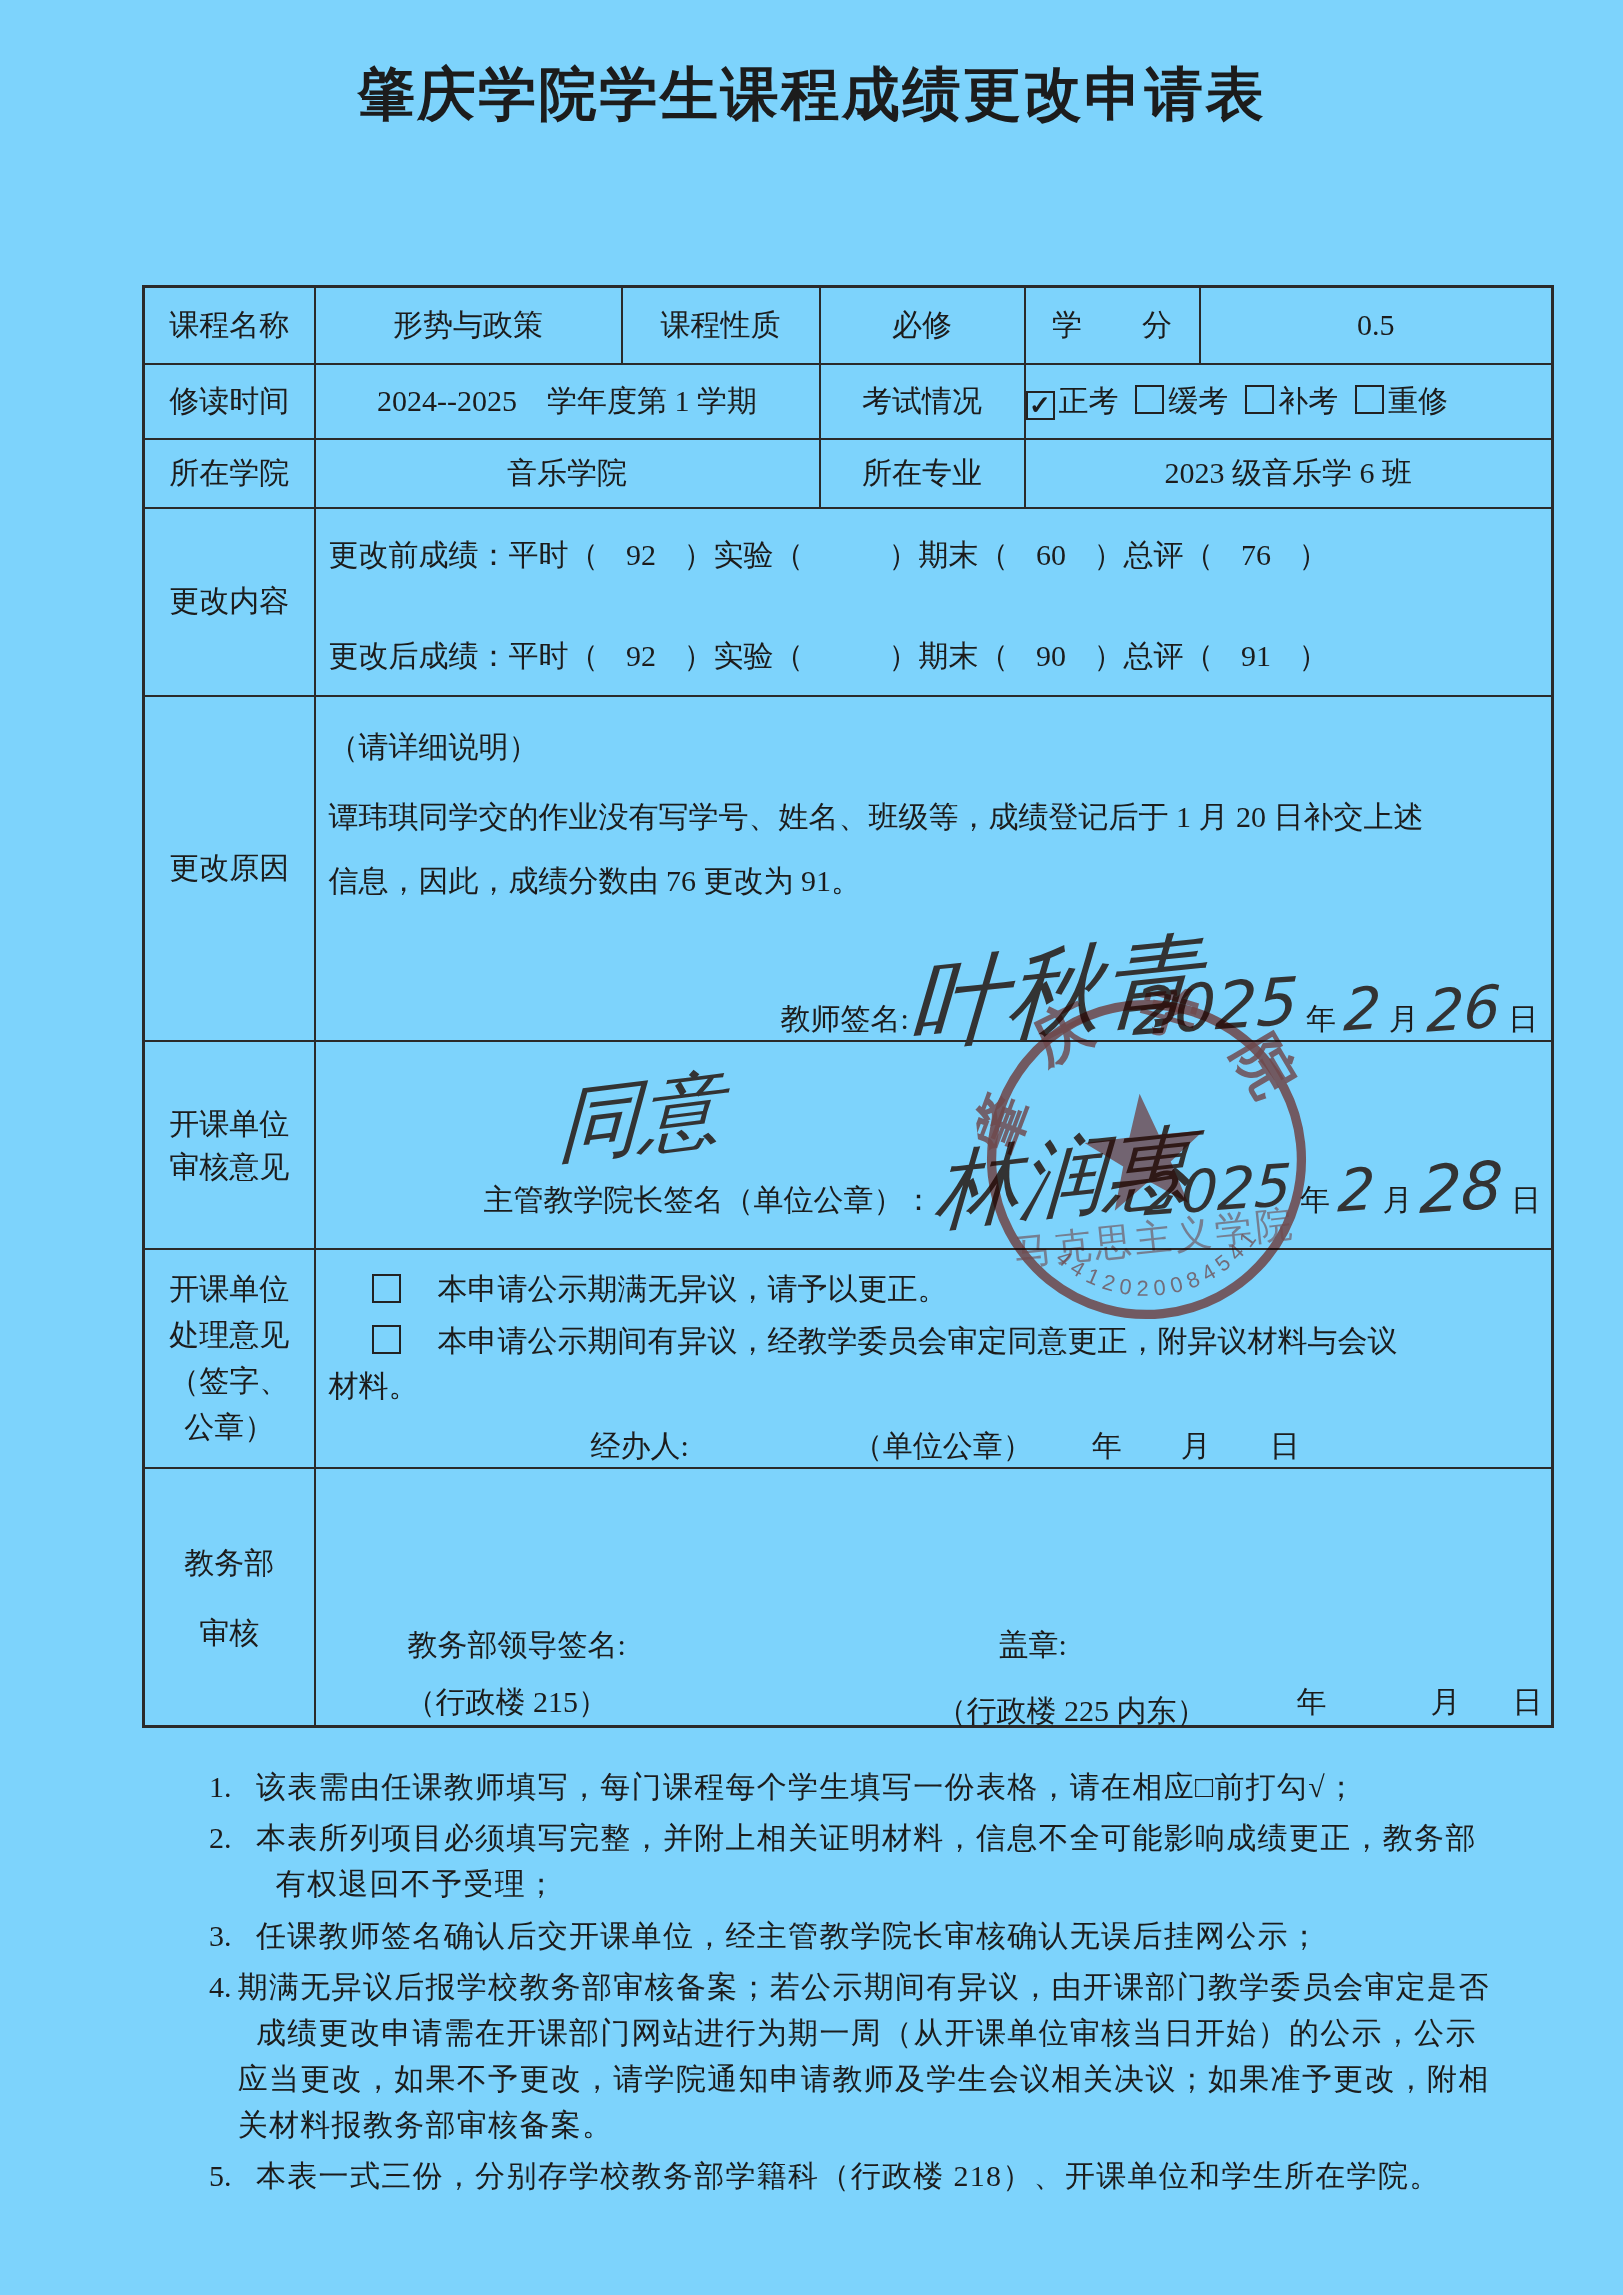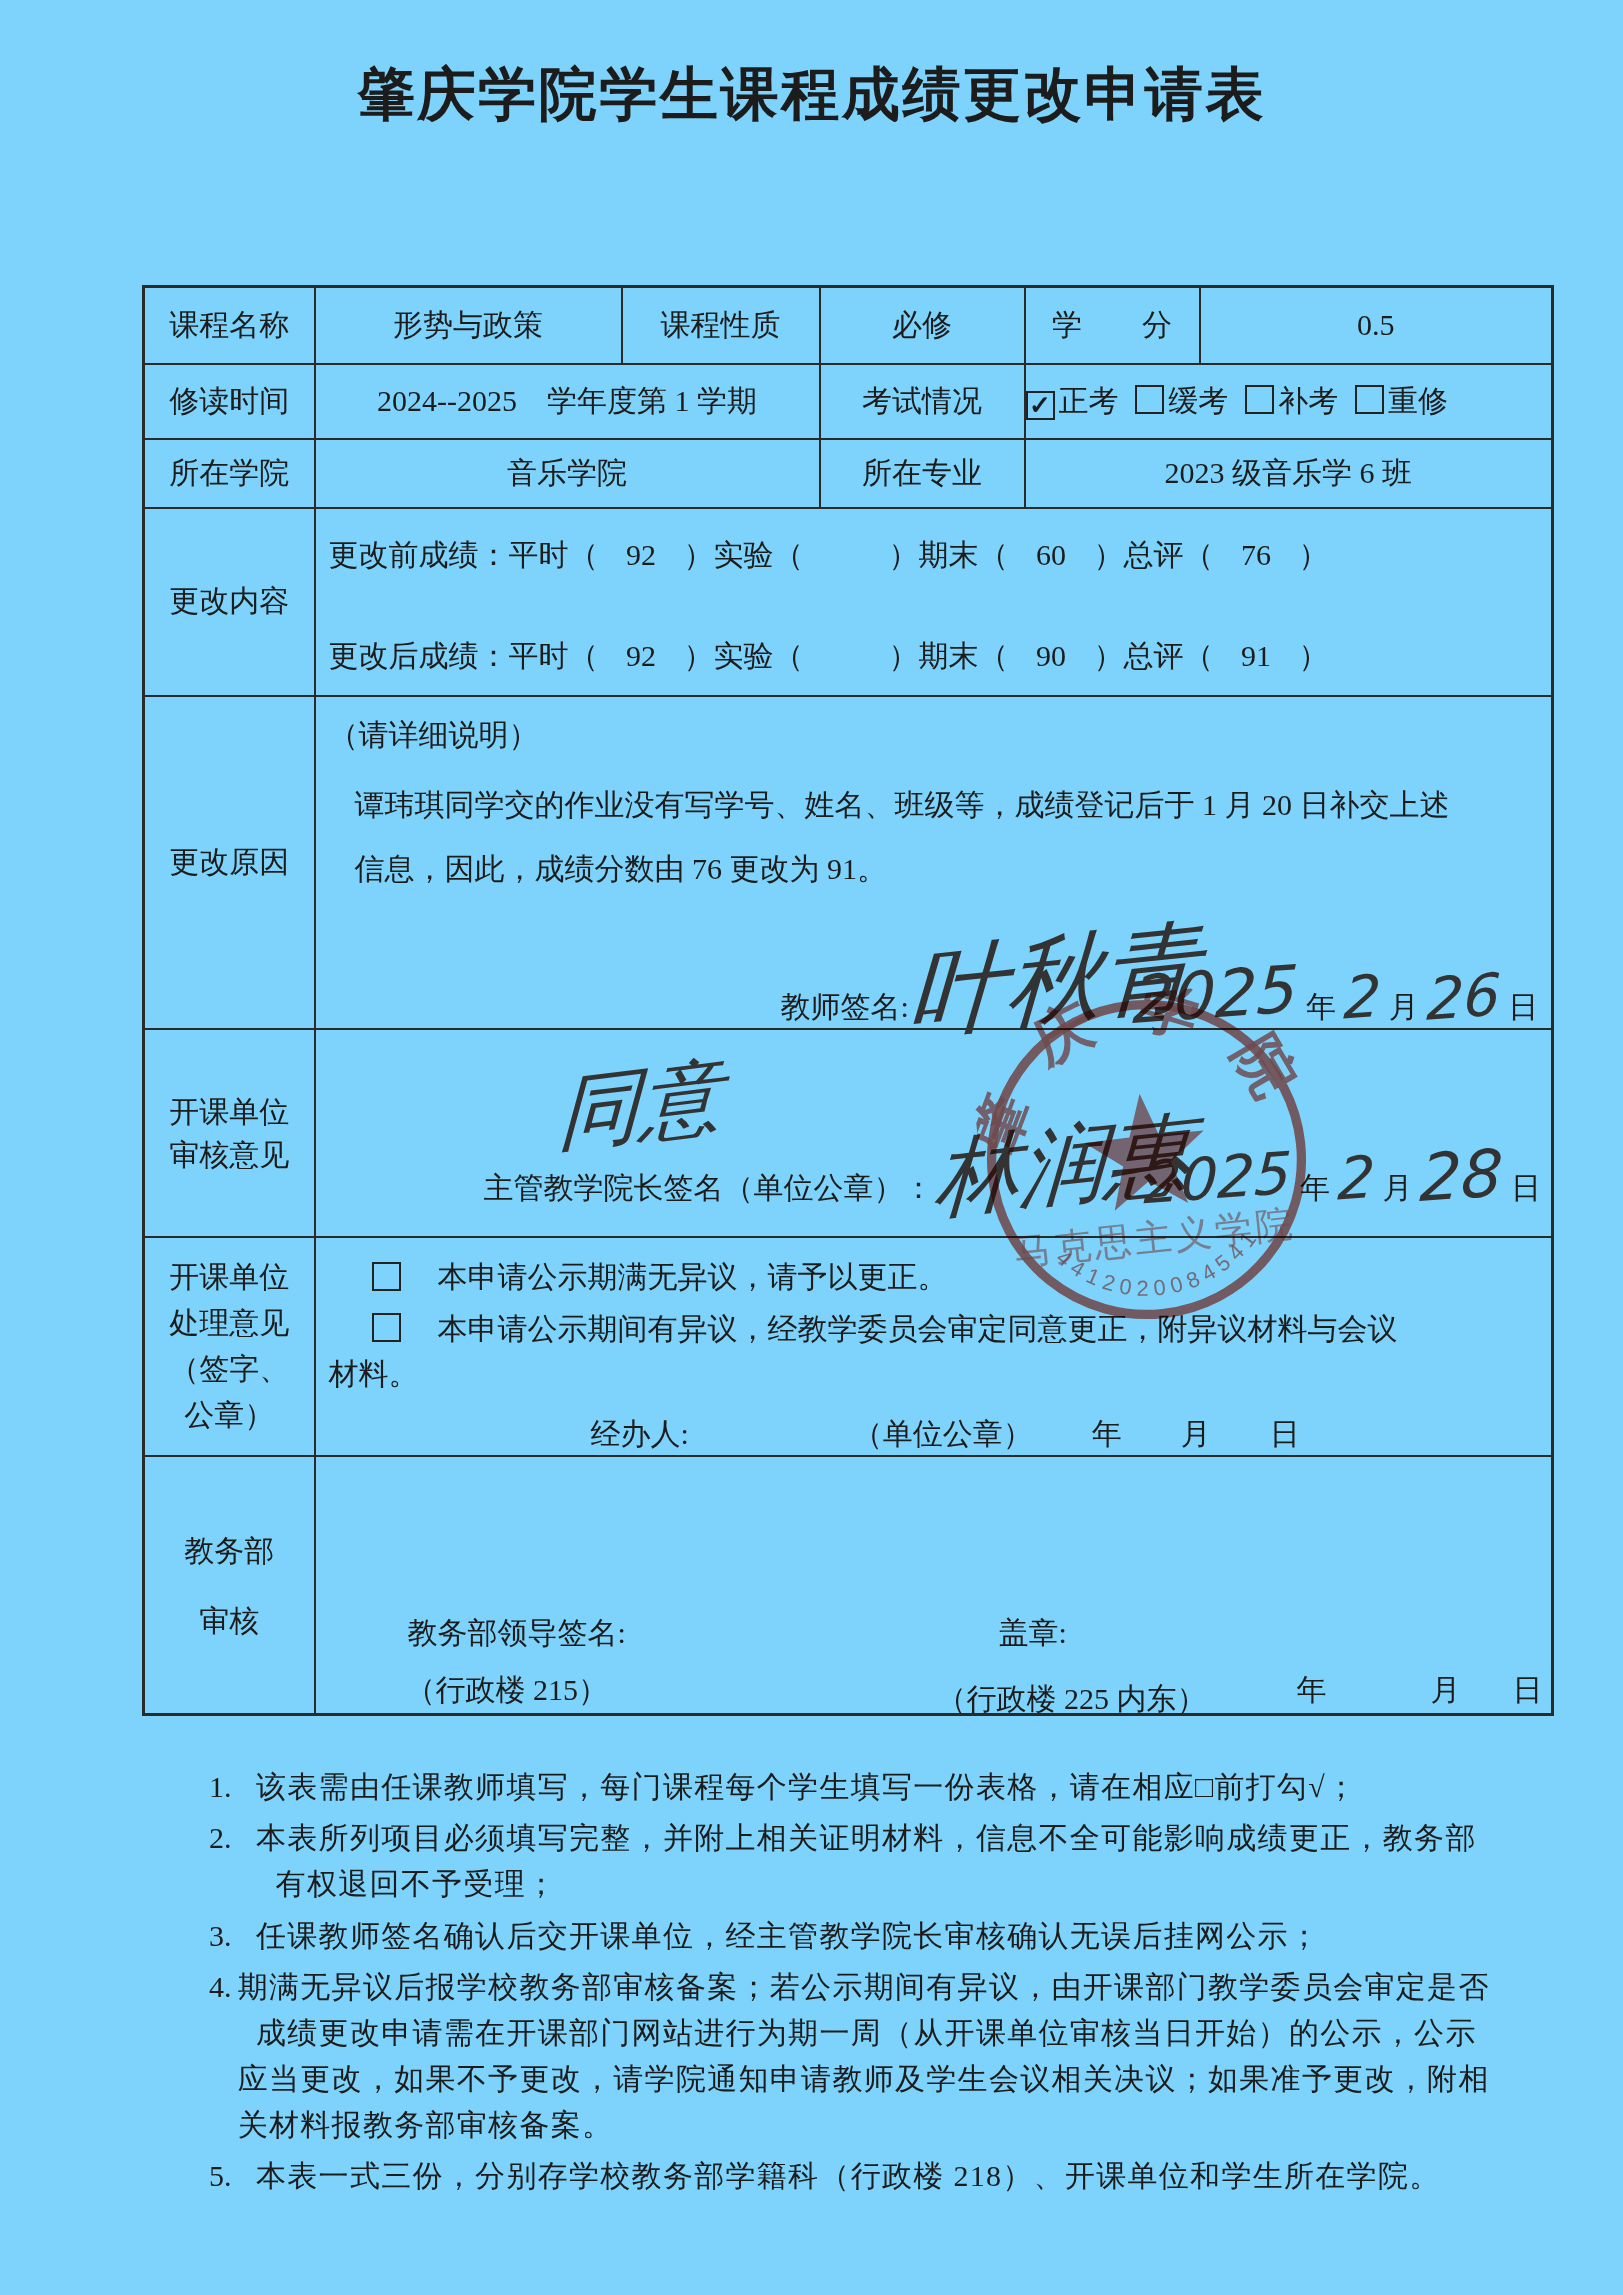--- a/index.html
+++ b/index.html
@@ -49,24 +49,24 @@
     border:2px solid #222;box-sizing:border-box;
     vertical-align:-3.9px;margin-right:3.9px;
     text-align:center;line-height:25px;font-size:26px;font-weight:bold;
   }
   
   .grades{padding:26px 0 0 13px;}
   .grade-line{white-space:nowrap;line-height:39px;}
   .grade-line.second{margin-top:62px;}
   .gv{display:inline-block;min-width:85px;text-align:center;}
   
-  .reason{padding:18px 0 0 13px;}
+  .reason{padding:30px 0 0 13px;}
   .reason .hint{line-height:39px;}
   .reason .para div{line-height:64px;}
-  .reason .para{margin-top:19.6px;margin-left:26px;}
+  .reason .para{margin-top:19.6px;}
   .sig-row{margin-top:63px;margin-left:452px;white-space:nowrap;}
   
   .hw{
     font-family:"DejaVu Sans",sans-serif;
     font-style:italic;color:#333;
     display:inline-block;
   }
   .hw-name{
     font-size:97px;line-height:39px;
     transform:rotate(-6deg) skewX(-9deg);

